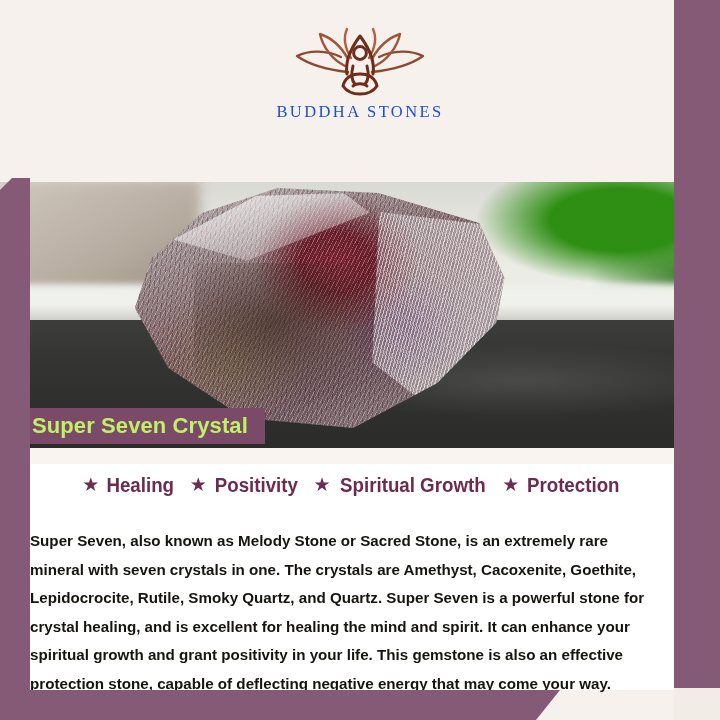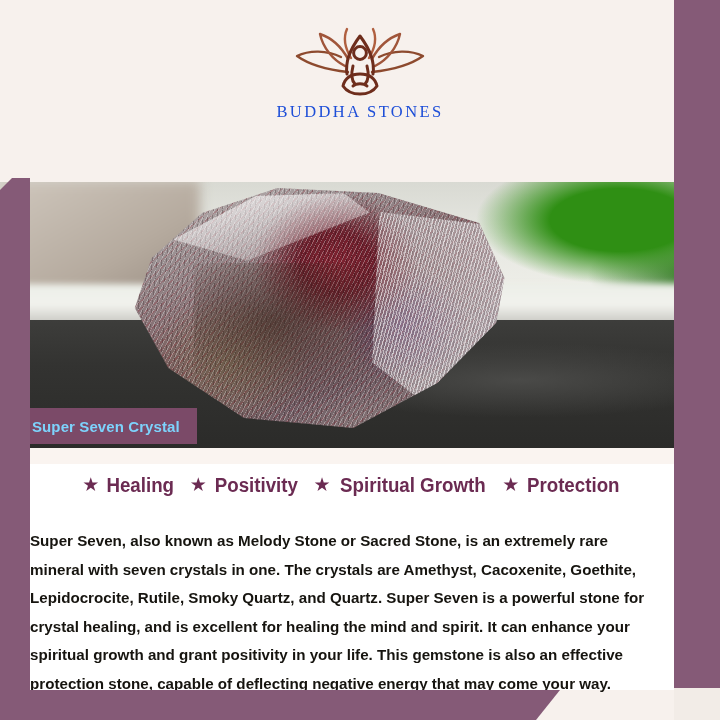--- a/index.html
+++ b/index.html
@@ -233,23 +233,23 @@
     top: 408px;
     height: 36px;
     padding: 0 17px 0 22px;
     background: #7b4a68;
     display: flex;
     align-items: center;
     z-index: 3;
   }
   .name-banner-text {
     font-family: "Liberation Sans", sans-serif;
-    font-size: 15px;
+    font-size: 22px;
     font-weight: bold;
-    color: #7dd3fc;
+    color: #bef264;
     letter-spacing: 0.1px;
     white-space: nowrap;
   }
 
   
   .content {
     position: absolute;
     left: 30px;
     top: 450px;
     width: 644px;

